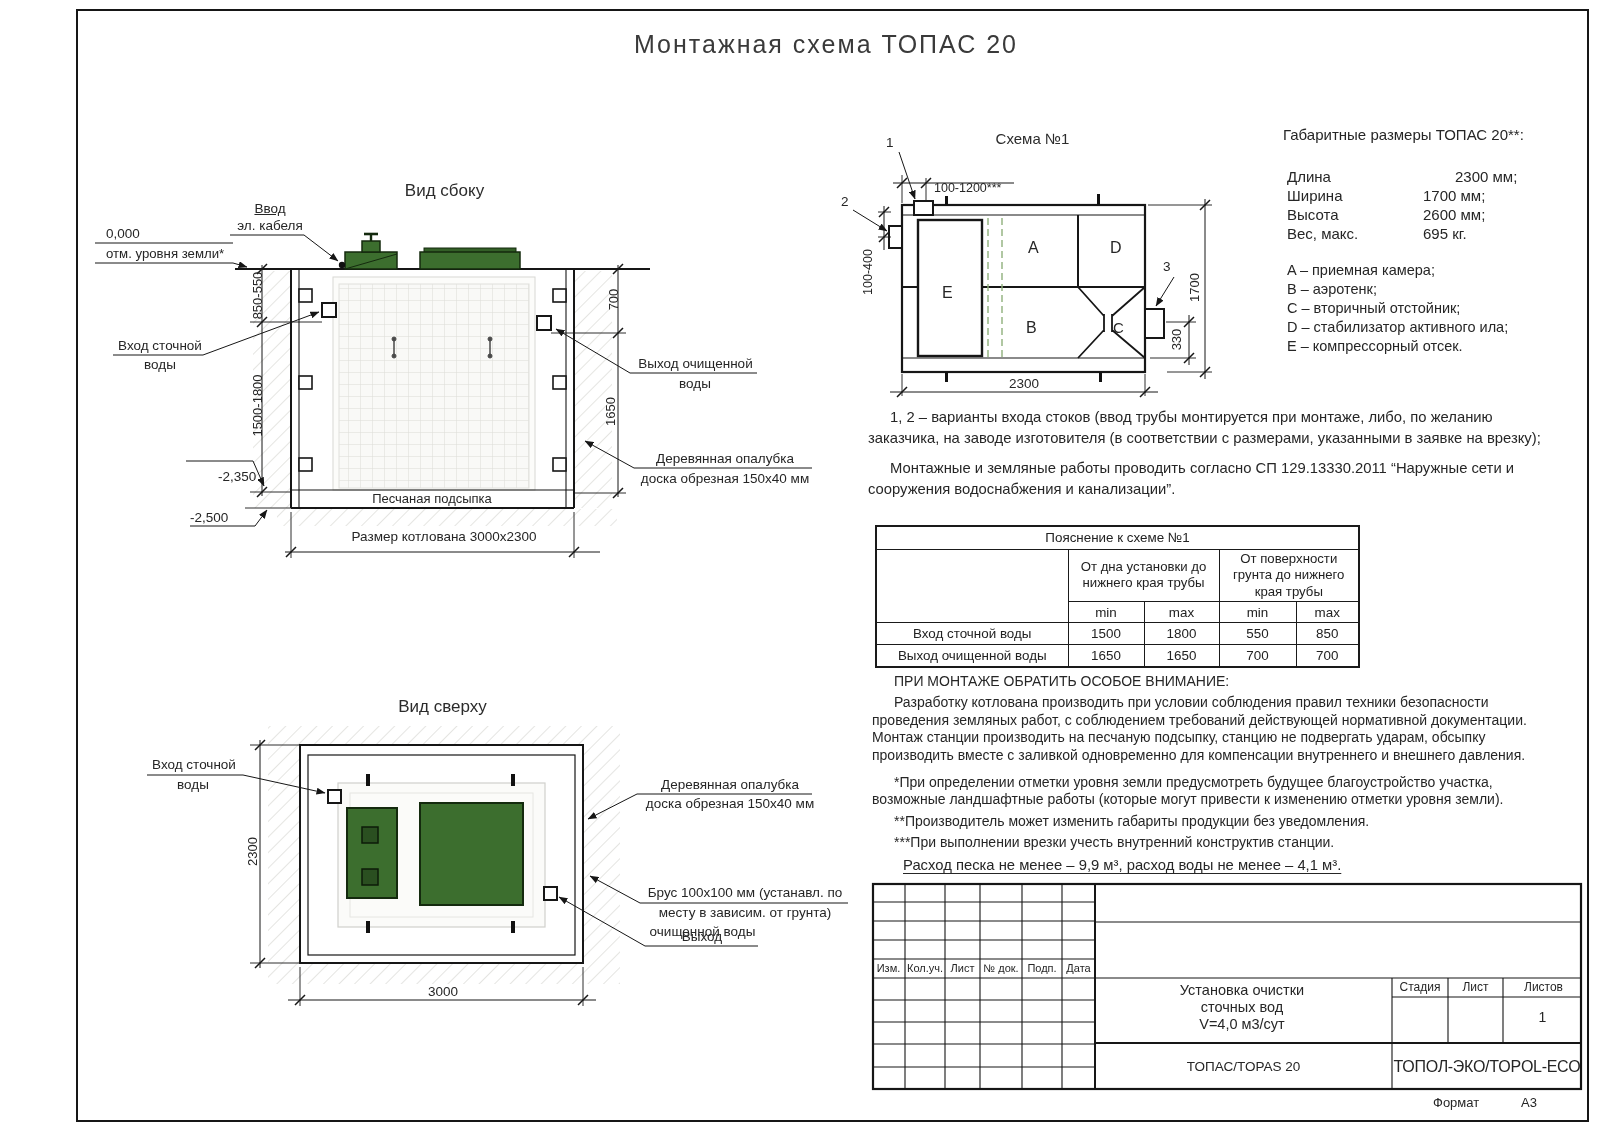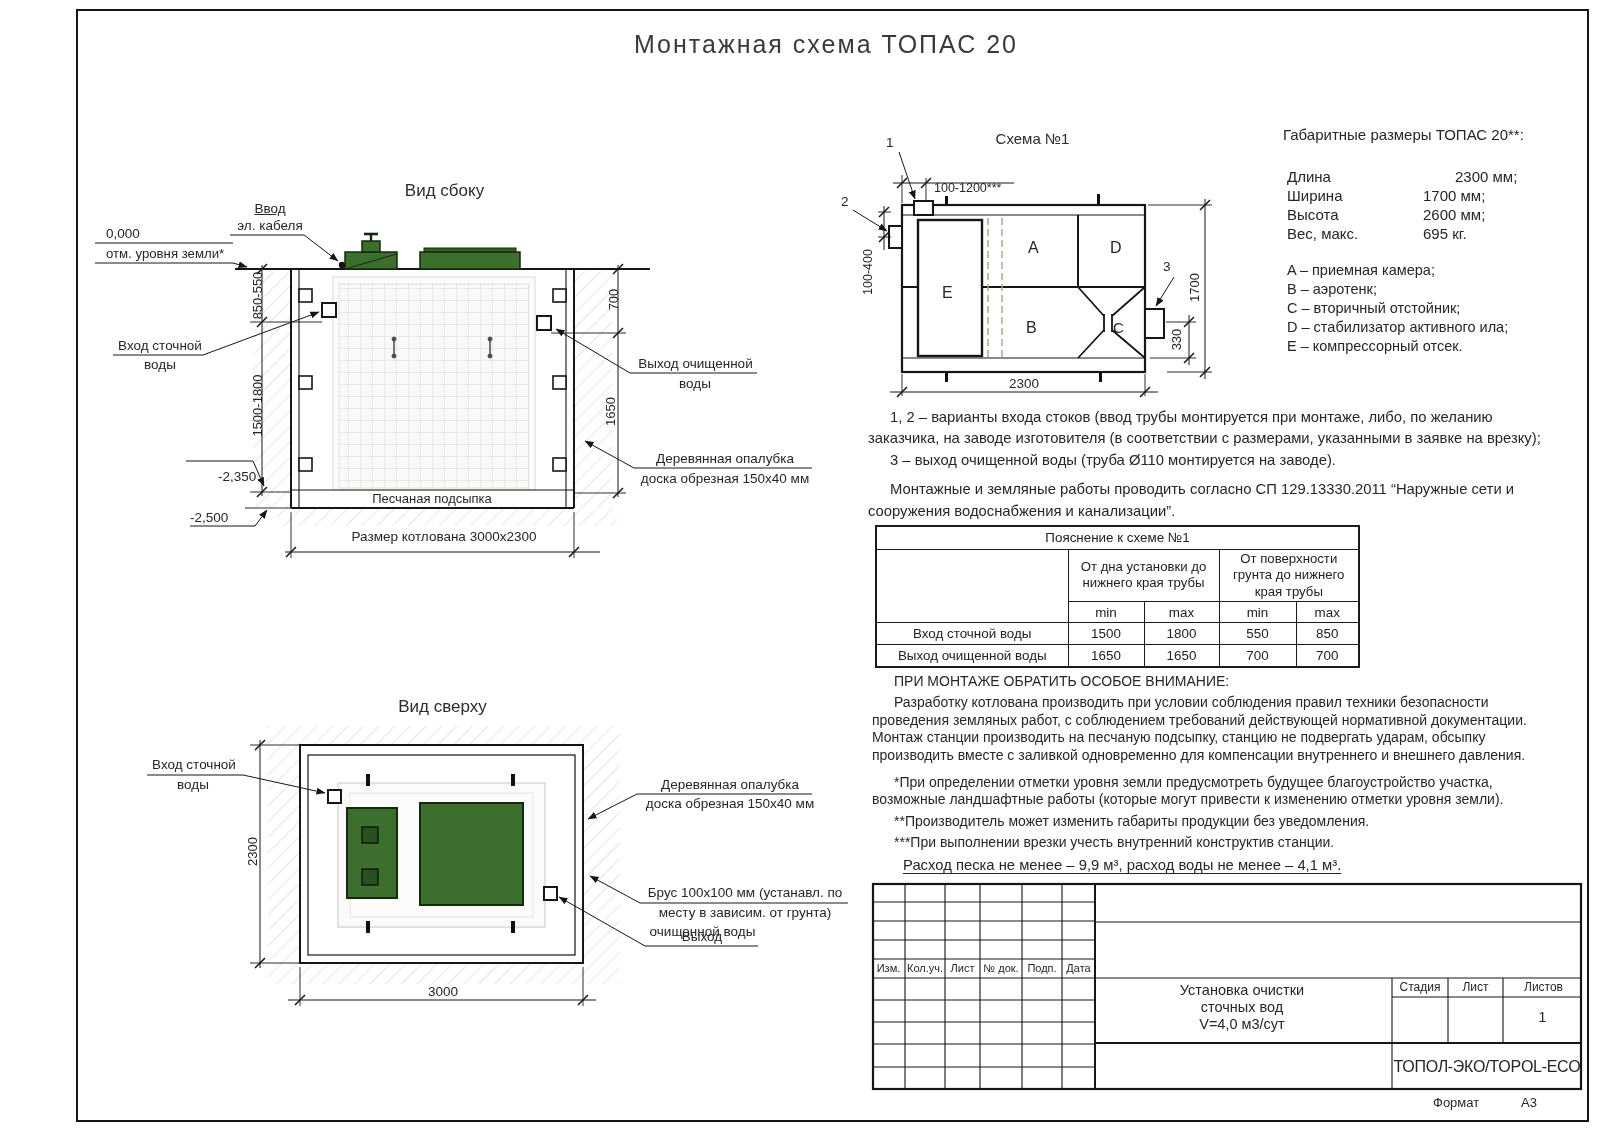--- a/index.html
+++ b/index.html
@@ -239,21 +239,20 @@
   <div class="t nw" style="left:1287px;top:225px;font-size:15px;">Вес, макс.</div>
   <div class="t nw" style="left:1423px;top:225px;font-size:15px;">695 кг.</div>
   <div class="t nw" style="left:1287px;top:262px;font-size:14.5px;">A – приемная камера;</div>
   <div class="t nw" style="left:1287px;top:281px;font-size:14.5px;">B – аэротенк;</div>
   <div class="t nw" style="left:1287px;top:300px;font-size:14.5px;">C – вторичный отстойник;</div>
   <div class="t nw" style="left:1287px;top:319px;font-size:14.5px;">D – стабилизатор активного ила;</div>
   <div class="t nw" style="left:1287px;top:338px;font-size:14.5px;">E – компрессорный отсек.</div>
 
   <div class="t" style="left:868px;top:407px;width:684px;">
     <p class="np">1, 2 – варианты входа  стоков (ввод трубы монтируется при монтаже, либо, по желанию заказчика, на заводе изготовителя (в соответствии с размерами, указанными в заявке на врезку);</p>
-    <p class="np">3 – выход очищенной воды (труба Ø110 монтируется на заводе).</p>
     <p class="np" style="margin-top:8px;">Монтажные и земляные работы проводить согласно СП 129.13330.2011 “Наружные сети и сооружения водоснабжения и канализации”.</p>
   </div>
 
   <table class="exp-table">
     <colgroup>
         <col style="width:192px">
         <col style="width:76px">
         <col style="width:75px">
         <col style="width:77px">
         <col style="width:63px">
@@ -318,18 +317,19 @@
     <div class="cell" style="left:108px;top:76px;width:42px;height:19px;font-size:11px;line-height:19px;">№ док.</div>
     <div class="cell" style="left:150px;top:76px;width:40px;height:19px;font-size:11px;line-height:19px;">Подп.</div>
     <div class="cell" style="left:190px;top:76px;width:33px;height:19px;font-size:11px;line-height:19px;">Дата</div>
     <div class="cell" style="left:243px;top:99px;width:254px;font-size:14.5px;">Установка очистки</div>
     <div class="cell" style="left:243px;top:116px;width:254px;font-size:14.5px;">сточных вод</div>
     <div class="cell" style="left:243px;top:133px;width:254px;font-size:14.5px;">V=4,0 м3/сут</div>
     <div class="cell" style="left:520px;top:95px;width:56px;height:19px;font-size:12px;line-height:18px;">Стадия</div>
     <div class="cell" style="left:576px;top:95px;width:55px;height:19px;font-size:12px;line-height:18px;">Лист</div>
     <div class="cell" style="left:631px;top:95px;width:81px;height:19px;font-size:12px;line-height:18px;">Листов</div>
     <div class="cell" style="left:631px;top:114px;width:79px;height:46px;font-size:14px;line-height:40px;">1</div>
+    <div class="cell" style="left:223px;top:160px;width:297px;height:47px;font-size:13.5px;line-height:47px;">ТОПАС/TOPAS 20</div>
     <div class="cell" style="left:520px;top:160px;width:190px;height:47px;font-size:16px;line-height:47px;letter-spacing:-0.3px;">ТОПОЛ-ЭКО/TOPOL-ECO</div>
   </div>
   <div class="t nw" style="left:1433px;top:1095px;font-size:13px;">Формат</div>
   <div class="t nw" style="left:1521px;top:1095px;font-size:13px;">А3</div>
 
 </div>
 
 </body></html>

